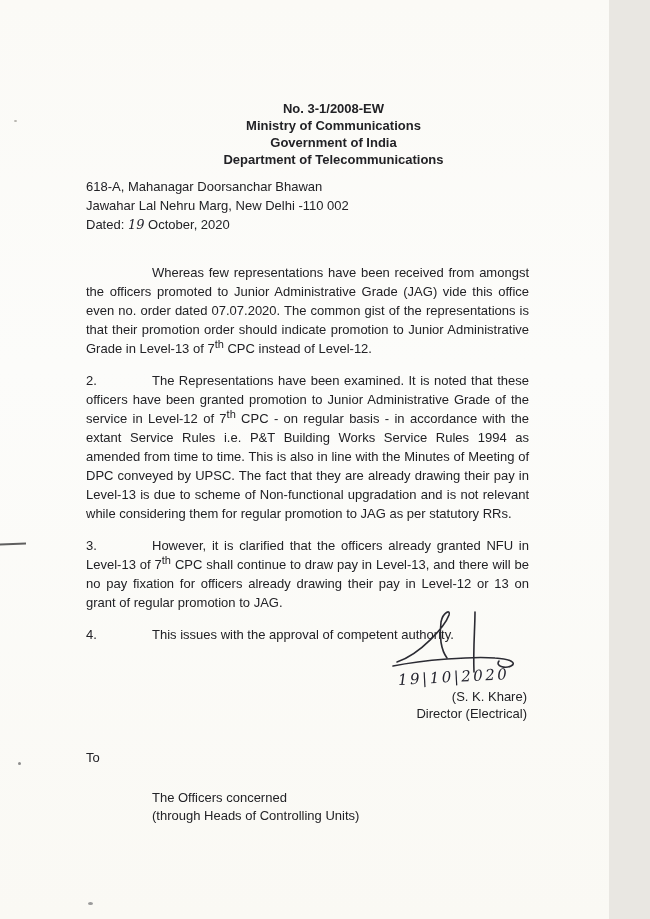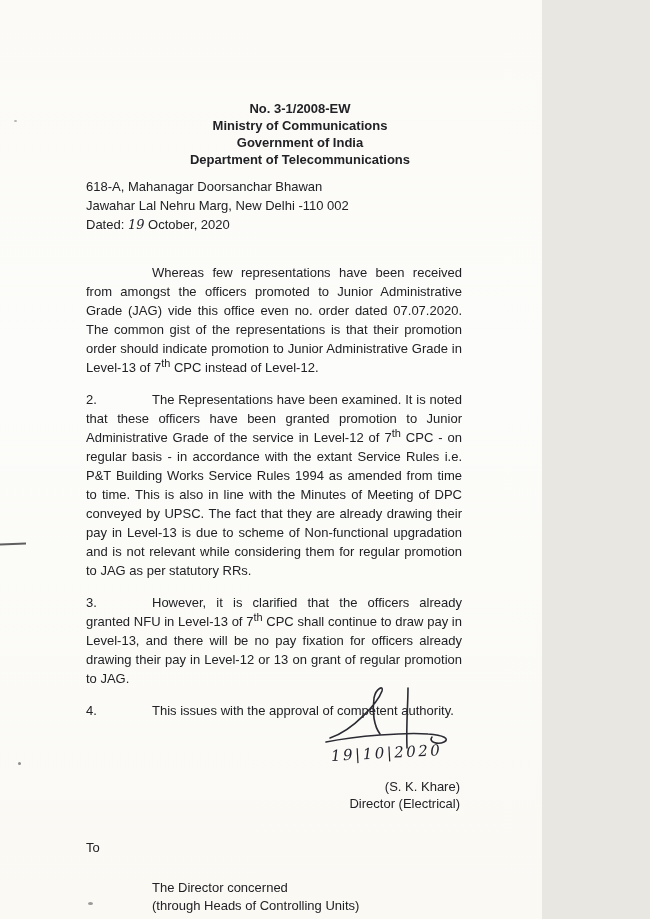--- a/index.html
+++ b/index.html
@@ -4,21 +4,21 @@
 <style>
   * { box-sizing: border-box; }
   html, body { margin: 0; padding: 0; }
   body {
     width: 650px; height: 919px;
     background: #e9e7e2;
     font-family: "Liberation Sans", sans-serif;
   }
   .page {
     position: relative;
-    width: 542px; height: 919px;
+    width: 609px; height: 919px;
     overflow: hidden;
     background: linear-gradient(180deg, #fbfaf6 0%, #fcfcfa 40%, #faf9f4 100%);
     color: #222226;
     font-size: 13px;
     line-height: 19px;
   }
   .content { padding: 100px 80px 0 86px; }
 
   .letterhead {
     font-weight: 700;
@@ -42,21 +42,21 @@
     padding-right: 2px;
     text-align: right;
   }
   .sig svg { display: block; margin-right: 8px; }
   .hand-date {
     font-size: 15px; letter-spacing: 2.5px;
     transform: rotate(-3deg);
     margin: -6px 18px 0 0;
   }
   .sig-name, .sig-title { line-height: 17px; }
-  .sig-name { margin-top: 15px; }
+  .sig-name { margin-top: 1px; }
 
   .to-block { margin-top: 26px; }
   .recipients { margin-top: 22px; margin-left: 66px; line-height: 18px; }
 
   
   .artifact { position: absolute; background: #777; }
   .artifact.dash { left: 0; top: 543px; width: 26px; height: 2px; background: #5f5f5f; transform: rotate(-2deg); }
   .artifact.speck1 { left: 18px; top: 762px; width: 3px; height: 3px; border-radius: 50%; background: #8d8d8d; }
   .artifact.speck2 { left: 88px; top: 902px; width: 5px; height: 3px; border-radius: 50%; background: #9a9a9a; }
   .artifact.speck3 { left: 14px; top: 120px; width: 3px; height: 2px; border-radius: 50%; background: #b5b3ae; }
@@ -96,21 +96,21 @@
           <path d="M88,2 C88,18 86,40 87,62"></path>
         </g>
       </svg>
       <div class="hand hand-date">19|10|2020</div>
       <div class="sig-name">(S. K. Khare)</div>
       <div class="sig-title">Director (Electrical)</div>
     </div>
 
     <div class="to-block">To</div>
     <div class="recipients">
-      <div>The Director concerned</div>
+      <div>The Officers concerned</div>
       <div>(through Heads of Controlling Units)</div>
     </div>
 
   </div>
 
   <div class="artifact dash"></div>
   <div class="artifact speck1"></div>
   <div class="artifact speck2"></div>
   <div class="artifact speck3"></div>
 </div>

